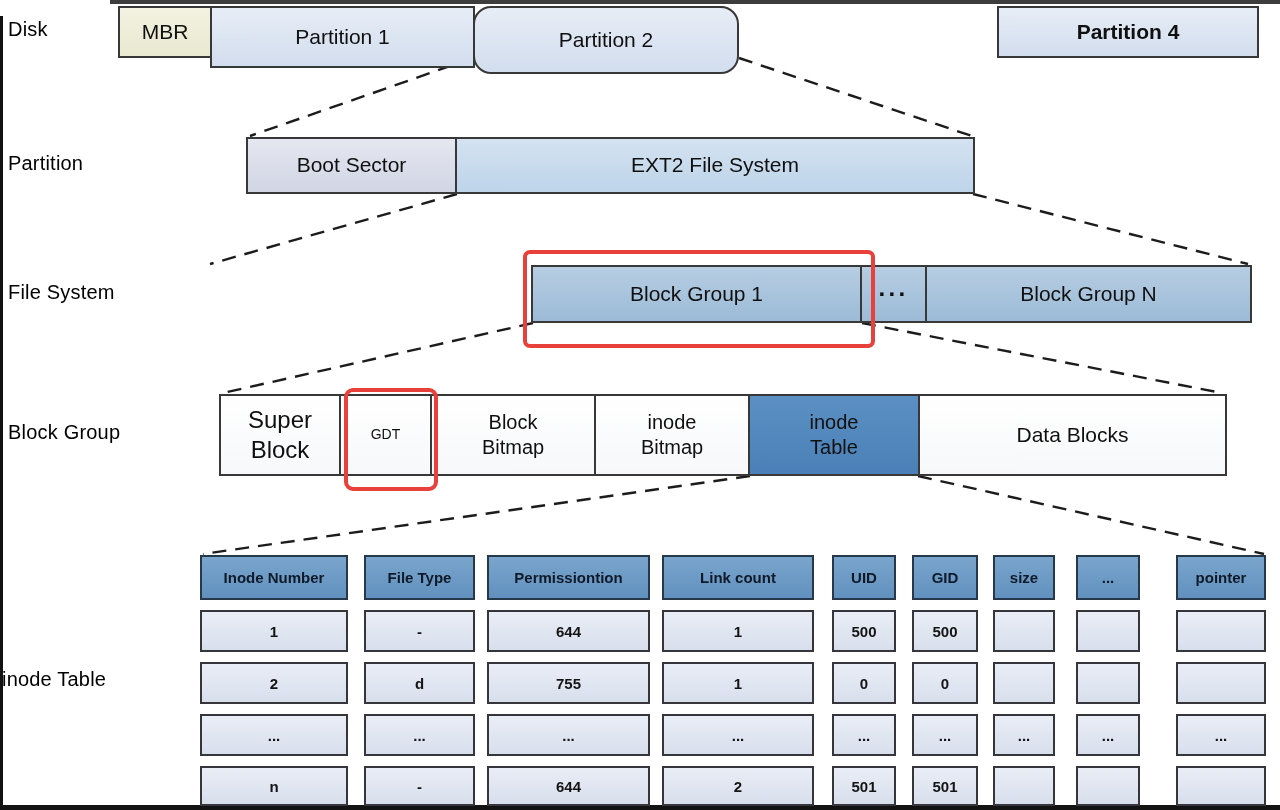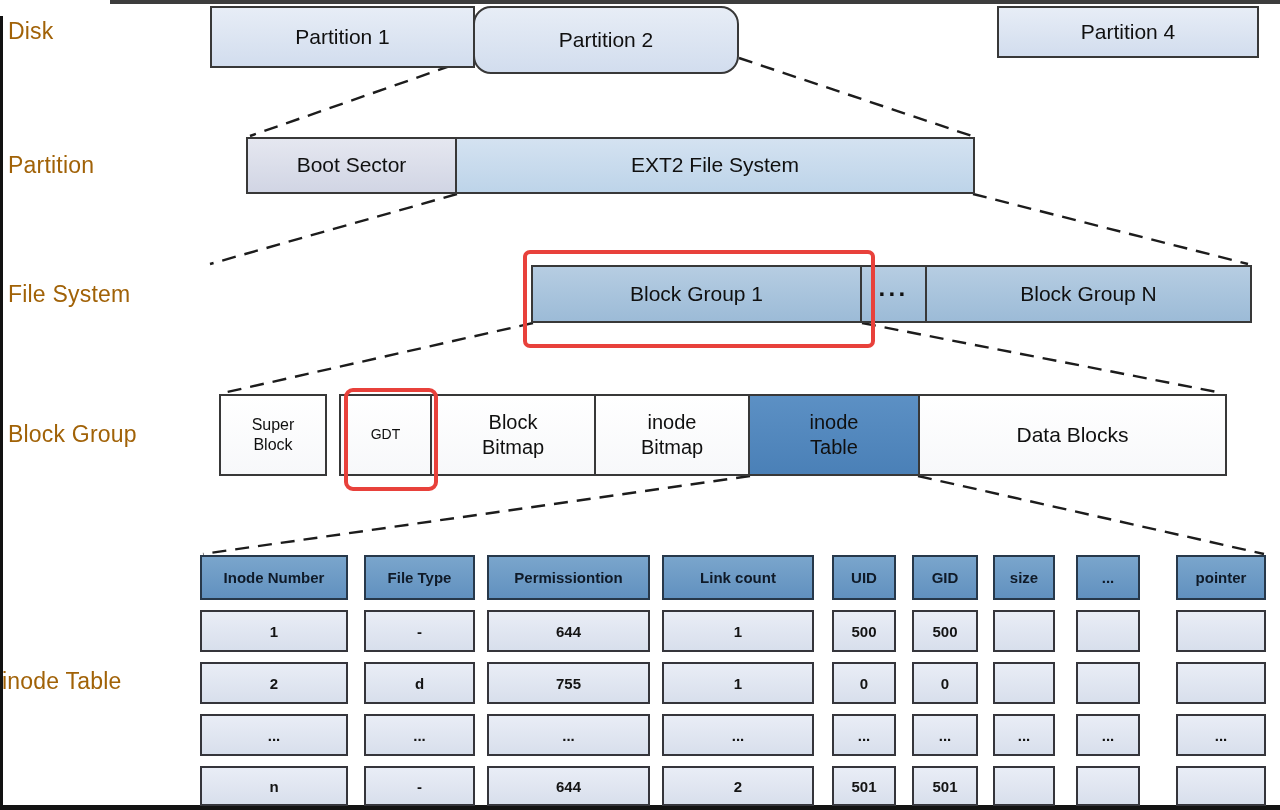--- a/index.html
+++ b/index.html
@@ -9,21 +9,21 @@
   }
   
   .edge-left{position:absolute;left:0;top:16px;width:3px;height:794px;background:#121212;}
   .edge-bottom{position:absolute;left:0;top:805px;width:1280px;height:5px;background:#131313;}
   .edge-top{position:absolute;left:110px;top:0;width:1170px;height:4px;background:#1b1b1b;opacity:.85;}
 
   svg.connectors{position:absolute;left:0;top:0;width:1280px;height:810px;pointer-events:none;}
   svg.connectors line{stroke:#1c1c1c;stroke-width:2.4;stroke-dasharray:14 9;}
 
   .row-label{
-    position:absolute;font-size:23px;color:#a16207;white-space:nowrap;
+    position:absolute;font-size:20px;color:#000000;white-space:nowrap;
     letter-spacing:.2px;
   }
 
   .box{
     position:absolute;box-sizing:border-box;border:2px solid #383838;
     display:flex;flex-direction:column;align-items:center;justify-content:center;
     text-align:center;font-size:21px;color:#101010;line-height:1.25;
   }
   .fill-mbr{background:linear-gradient(#f3f2e1,#e9e8d0);}
   .fill-part{background:linear-gradient(#e7edf6,#d2ddee);}
@@ -74,36 +74,37 @@
     <line x1="739" y1="58" x2="972" y2="136"></line>
     <line x1="457" y1="194" x2="210" y2="264"></line>
     <line x1="973" y1="194" x2="1248" y2="264"></line>
     <line x1="533" y1="323" x2="223" y2="393"></line>
     <line x1="862" y1="323" x2="1222" y2="393"></line>
     <line x1="750" y1="476" x2="203" y2="554"></line>
     <line x1="918" y1="476" x2="1264" y2="554"></line>
   </svg>
 
   <div class="row-label" style="left:8px;top:18px;">Disk</div>
+  <div class="box fill-mbr" style="left:118px;top:6px;width:94px;height:52px;">MBR</div>
   <div class="box fill-part" style="left:210px;top:6px;width:265px;height:62px;">Partition 1</div>
   <div class="box fill-part" style="left:473px;top:6px;width:266px;height:68px;border-radius:18px;">Partition 2</div>
-  <div class="box fill-part" style="left:997px;top:6px;width:262px;height:52px;">Partition 4</div>
+  <div class="box fill-part" style="left:997px;top:6px;width:262px;height:52px;font-weight:bold;">Partition 4</div>
 
   <div class="row-label" style="left:8px;top:152px;">Partition</div>
   <div class="box fill-boot" style="left:246px;top:137px;width:211px;height:57px;text-align:center;">Boot Sector</div>
   <div class="box fill-ext2" style="left:455px;top:137px;width:520px;height:57px;">EXT2 File System</div>
 
   <div class="row-label" style="left:8px;top:281px;">File System</div>
   <div class="box fill-bg" style="left:531px;top:265px;width:331px;height:58px;">Block Group 1</div>
   <div class="box fill-bg dots-seg" style="left:860px;top:265px;width:67px;height:58px;">···</div>
   <div class="box fill-bg" style="left:925px;top:265px;width:327px;height:58px;">Block Group N</div>
   <div class="hl" style="left:523px;top:250px;width:344px;height:90px;"></div>
 
   <div class="row-label" style="left:8px;top:421px;">Block Group</div>
-  <div class="box fill-white" style="left:219px;top:394px;width:108px;height:82px;font-size:16px;">
+  <div class="box fill-white" style="left:219px;top:394px;width:122px;height:82px;font-size:24px;">
     <span>Super</span>
     <span>Block</span>
   </div>
   <div class="box fill-white" style="left:339px;top:394px;width:93px;height:82px;font-size:14px;">
     <span>GDT</span>
   </div>
   <div class="box fill-white" style="left:430px;top:394px;width:166px;height:82px;font-size:20px;">
     <span>Block</span>
     <span>Bitmap</span>
   </div>

